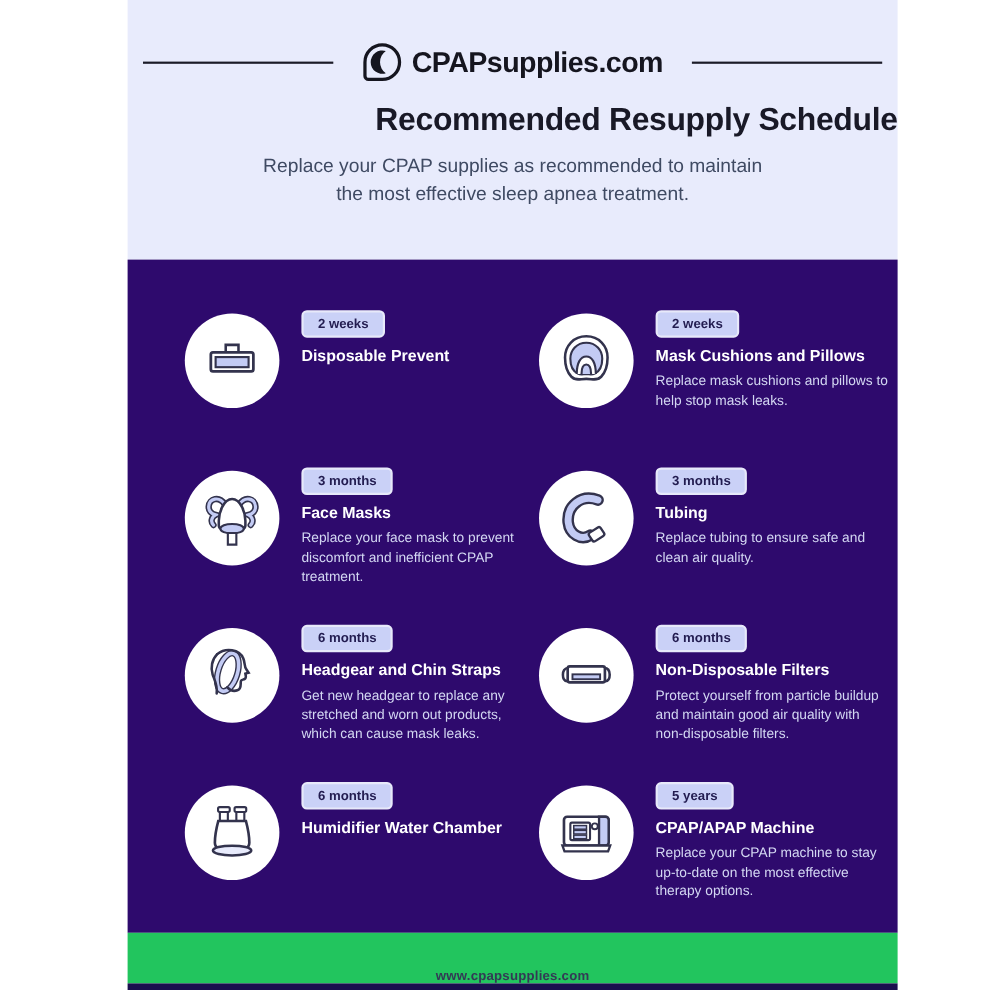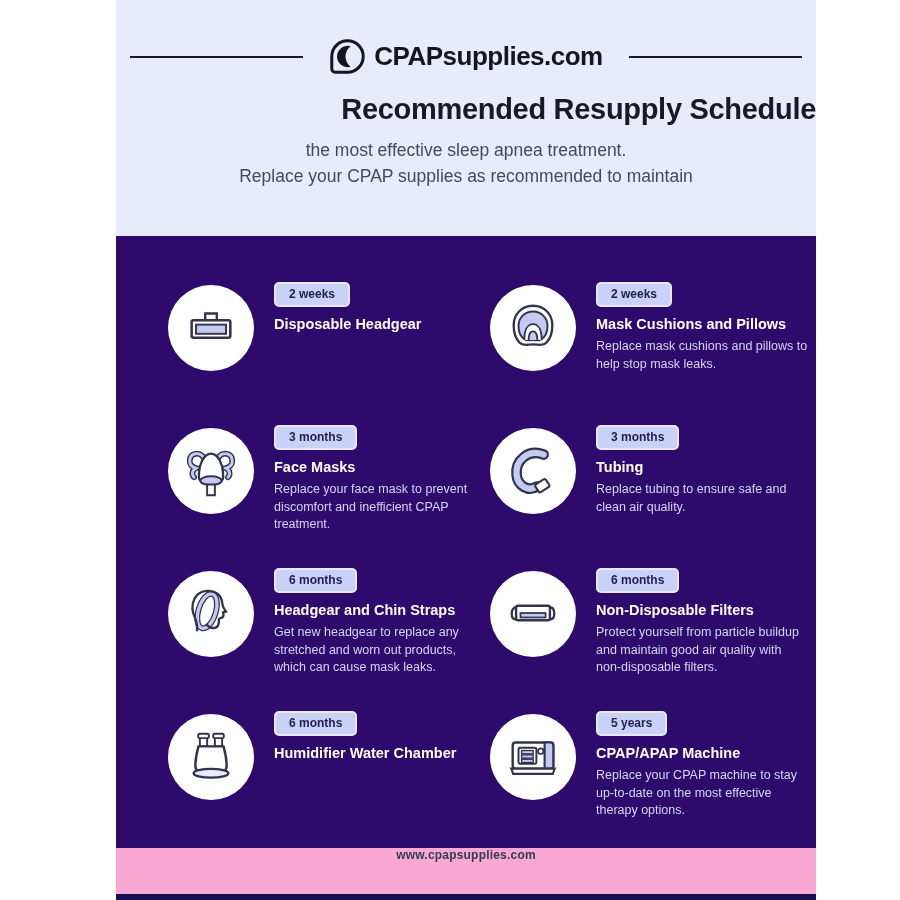--- a/index.html
+++ b/index.html
@@ -24,21 +24,21 @@
   .icon-circle { width: 86px; height: 86px; border-radius: 50%; background: #ffffff; flex: 0 0 auto;
                  margin-top: 3px; display: flex; align-items: center; justify-content: center; }
   .icon-circle svg { width: 58px; height: 58px; }
   .item-text { margin-left: 20px; width: 212px; }
   .badge { display: inline-block; background: #cad1f7; color: #221c50; font-size: 12px; font-weight: bold;
            padding: 3px 13px 4px; border-radius: 5px; border: 2px solid #e7e9fa; }
   .item-title { font-size: 14.5px; font-weight: bold; color: #ffffff; margin-top: 9px; }
   .item-desc { font-size: 12.5px; color: #d3d7f2; line-height: 17.5px; margin-top: 6px; }
 
   
-  .bottom-band { height: 46px; background: #f9a8d4; display: flex; align-items: flex-start; justify-content: center; }
+  .bottom-band { height: 46px; background: #22c55e; display: flex; align-items: flex-end; justify-content: center; }
   .footer-url { font-size: 12px; font-weight: bold; color: #333a55; letter-spacing: 0.2px; }
   .bottom-bar { height: 6px; background: #1a0f4e; }
 </style>
 </head>
 <body>
 
 <div class="canvas">
   <div class="page">
 
     <header class="top-band">
@@ -50,38 +50,38 @@
               <path d="M20 3 C29.4 3 37 10.6 37 20 C37 29.4 29.4 37 20 37 L6.5 37 C4.6 37 3 35.4 3 33.5 L3 20 C3 10.6 10.6 3 20 3 Z" fill="#e8ebfc" stroke="#15151f" stroke-width="3.2"></path>
               <path d="M23.5 9 A11.5 11.5 0 1 0 23.5 31 A13.5 13.5 0 0 1 23.5 9 Z" fill="#15151f"></path>
             </svg>
           </span>
           <span class="logo-text">CPAPsupplies.com</span>
         </div>
         <div class="rule"></div>
       </div>
       <h1 class="main-title">Recommended Resupply Schedule</h1>
       <div class="subtitle">
+        <div>Replace your CPAP supplies as recommended to maintain</div>
         <div>the most effective sleep apnea treatment.</div>
-        <div>Replace your CPAP supplies as recommended to maintain</div>
       </div>
     </header>
 
     <main class="purple">
 
       <div class="item">
         <div class="icon-circle">
           <svg viewBox="0 0 60 60">
             <path d="M24 23 L24 15 L36 15 L36 23" fill="#ffffff" stroke="#33334d" stroke-width="2.4"></path>
             <rect x="10" y="22" width="40" height="18" rx="2" fill="#ffffff" stroke="#33334d" stroke-width="2.6"></rect>
             <rect x="14.5" y="26.5" width="31" height="9.5" fill="#c3cbf4" stroke="#33334d" stroke-width="2"></rect>
           </svg>
         </div>
         <div class="item-text">
           <span class="badge">2 weeks</span>
-          <div class="item-title">Disposable Headgear</div>
+          <div class="item-title">Disposable Prevent</div>
         </div>
       </div>
 
       <div class="item">
         <div class="icon-circle">
           <svg viewBox="0 0 60 60">
             <path d="M30 7 C42 7 50 16 50 27 C50 36 47 42 44 45 C40 49 36 47 30 47 C24 47 20 49 16 45 C13 42 10 36 10 27 C10 16 18 7 30 7 Z" fill="#ffffff" stroke="#33334d" stroke-width="2.4"></path>
             <path d="M30 13 C39 13 45 20 45 28 C45 35 42 40 38 42 C35 43.5 33 42.5 30 42.5 C27 42.5 25 43.5 22 42 C18 40 15 35 15 28 C15 20 21 13 30 13 Z" fill="#c3cbf4" stroke="#33334d" stroke-width="2"></path>
             <path d="M21 42.5 C21 32 24.5 26 30 26 C35.5 26 39 32 39 42.5" fill="#ffffff" stroke="#33334d" stroke-width="2"></path>
             <path d="M25.5 42.5 C25.5 36.5 27.3 33.5 30 33.5 C32.7 33.5 34.5 36.5 34.5 42.5" fill="#c3cbf4" stroke="#33334d" stroke-width="2"></path>

